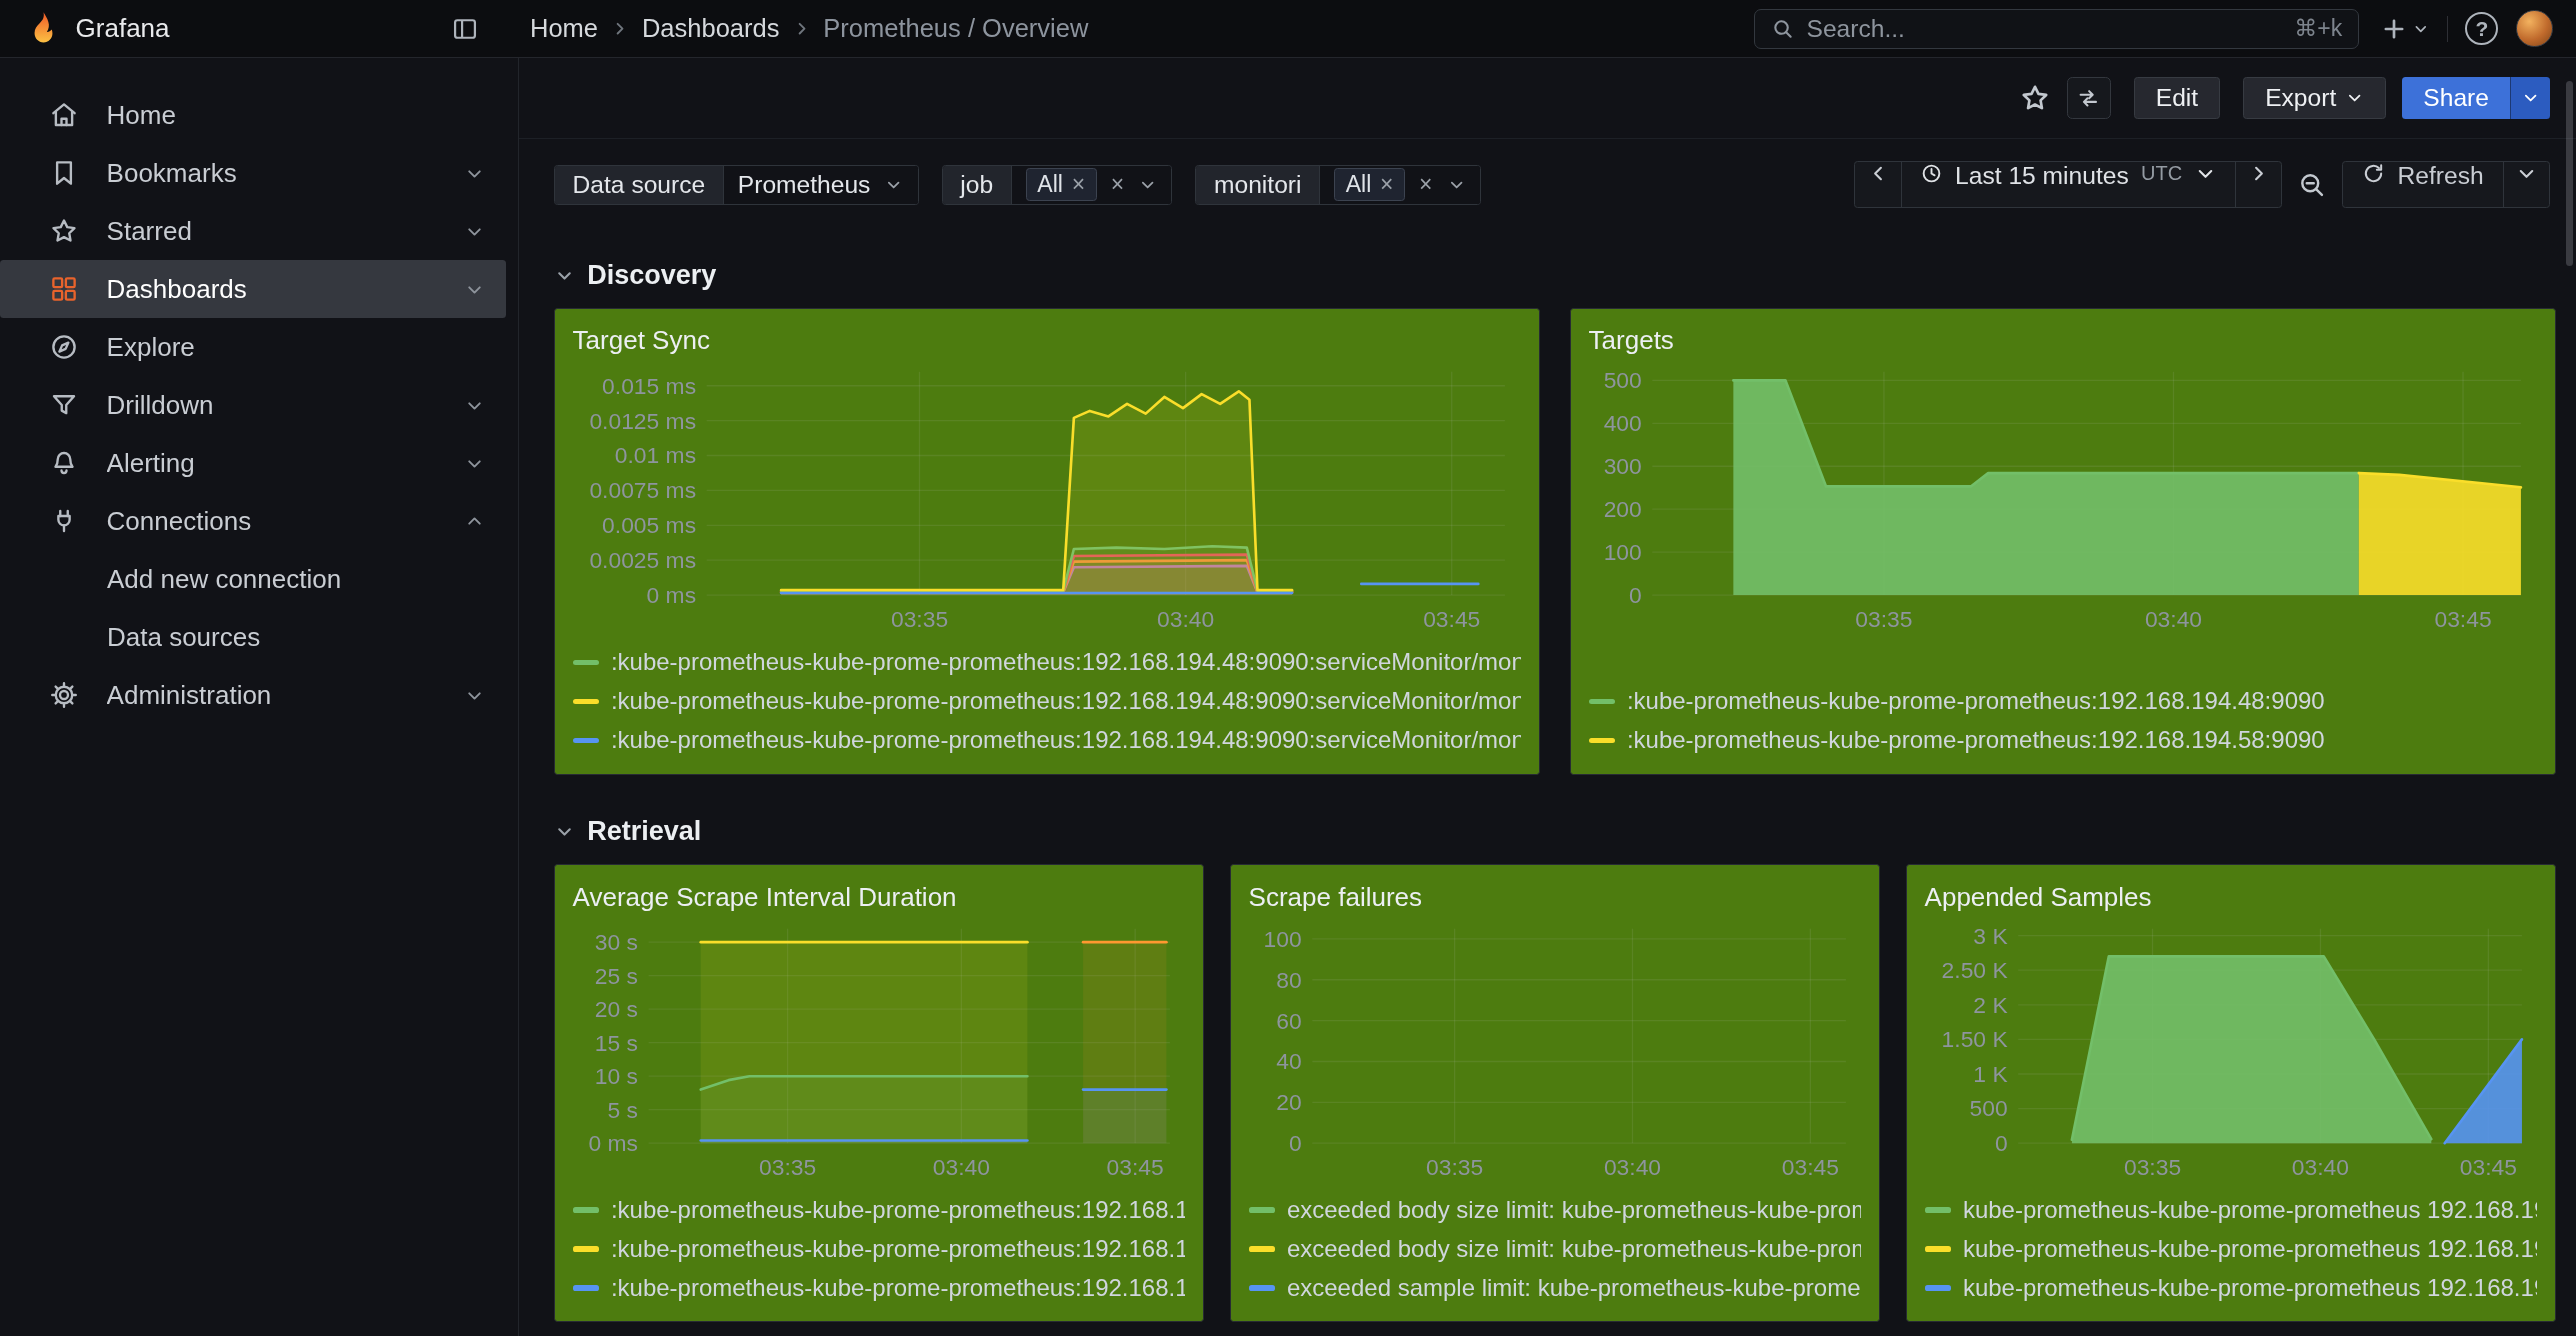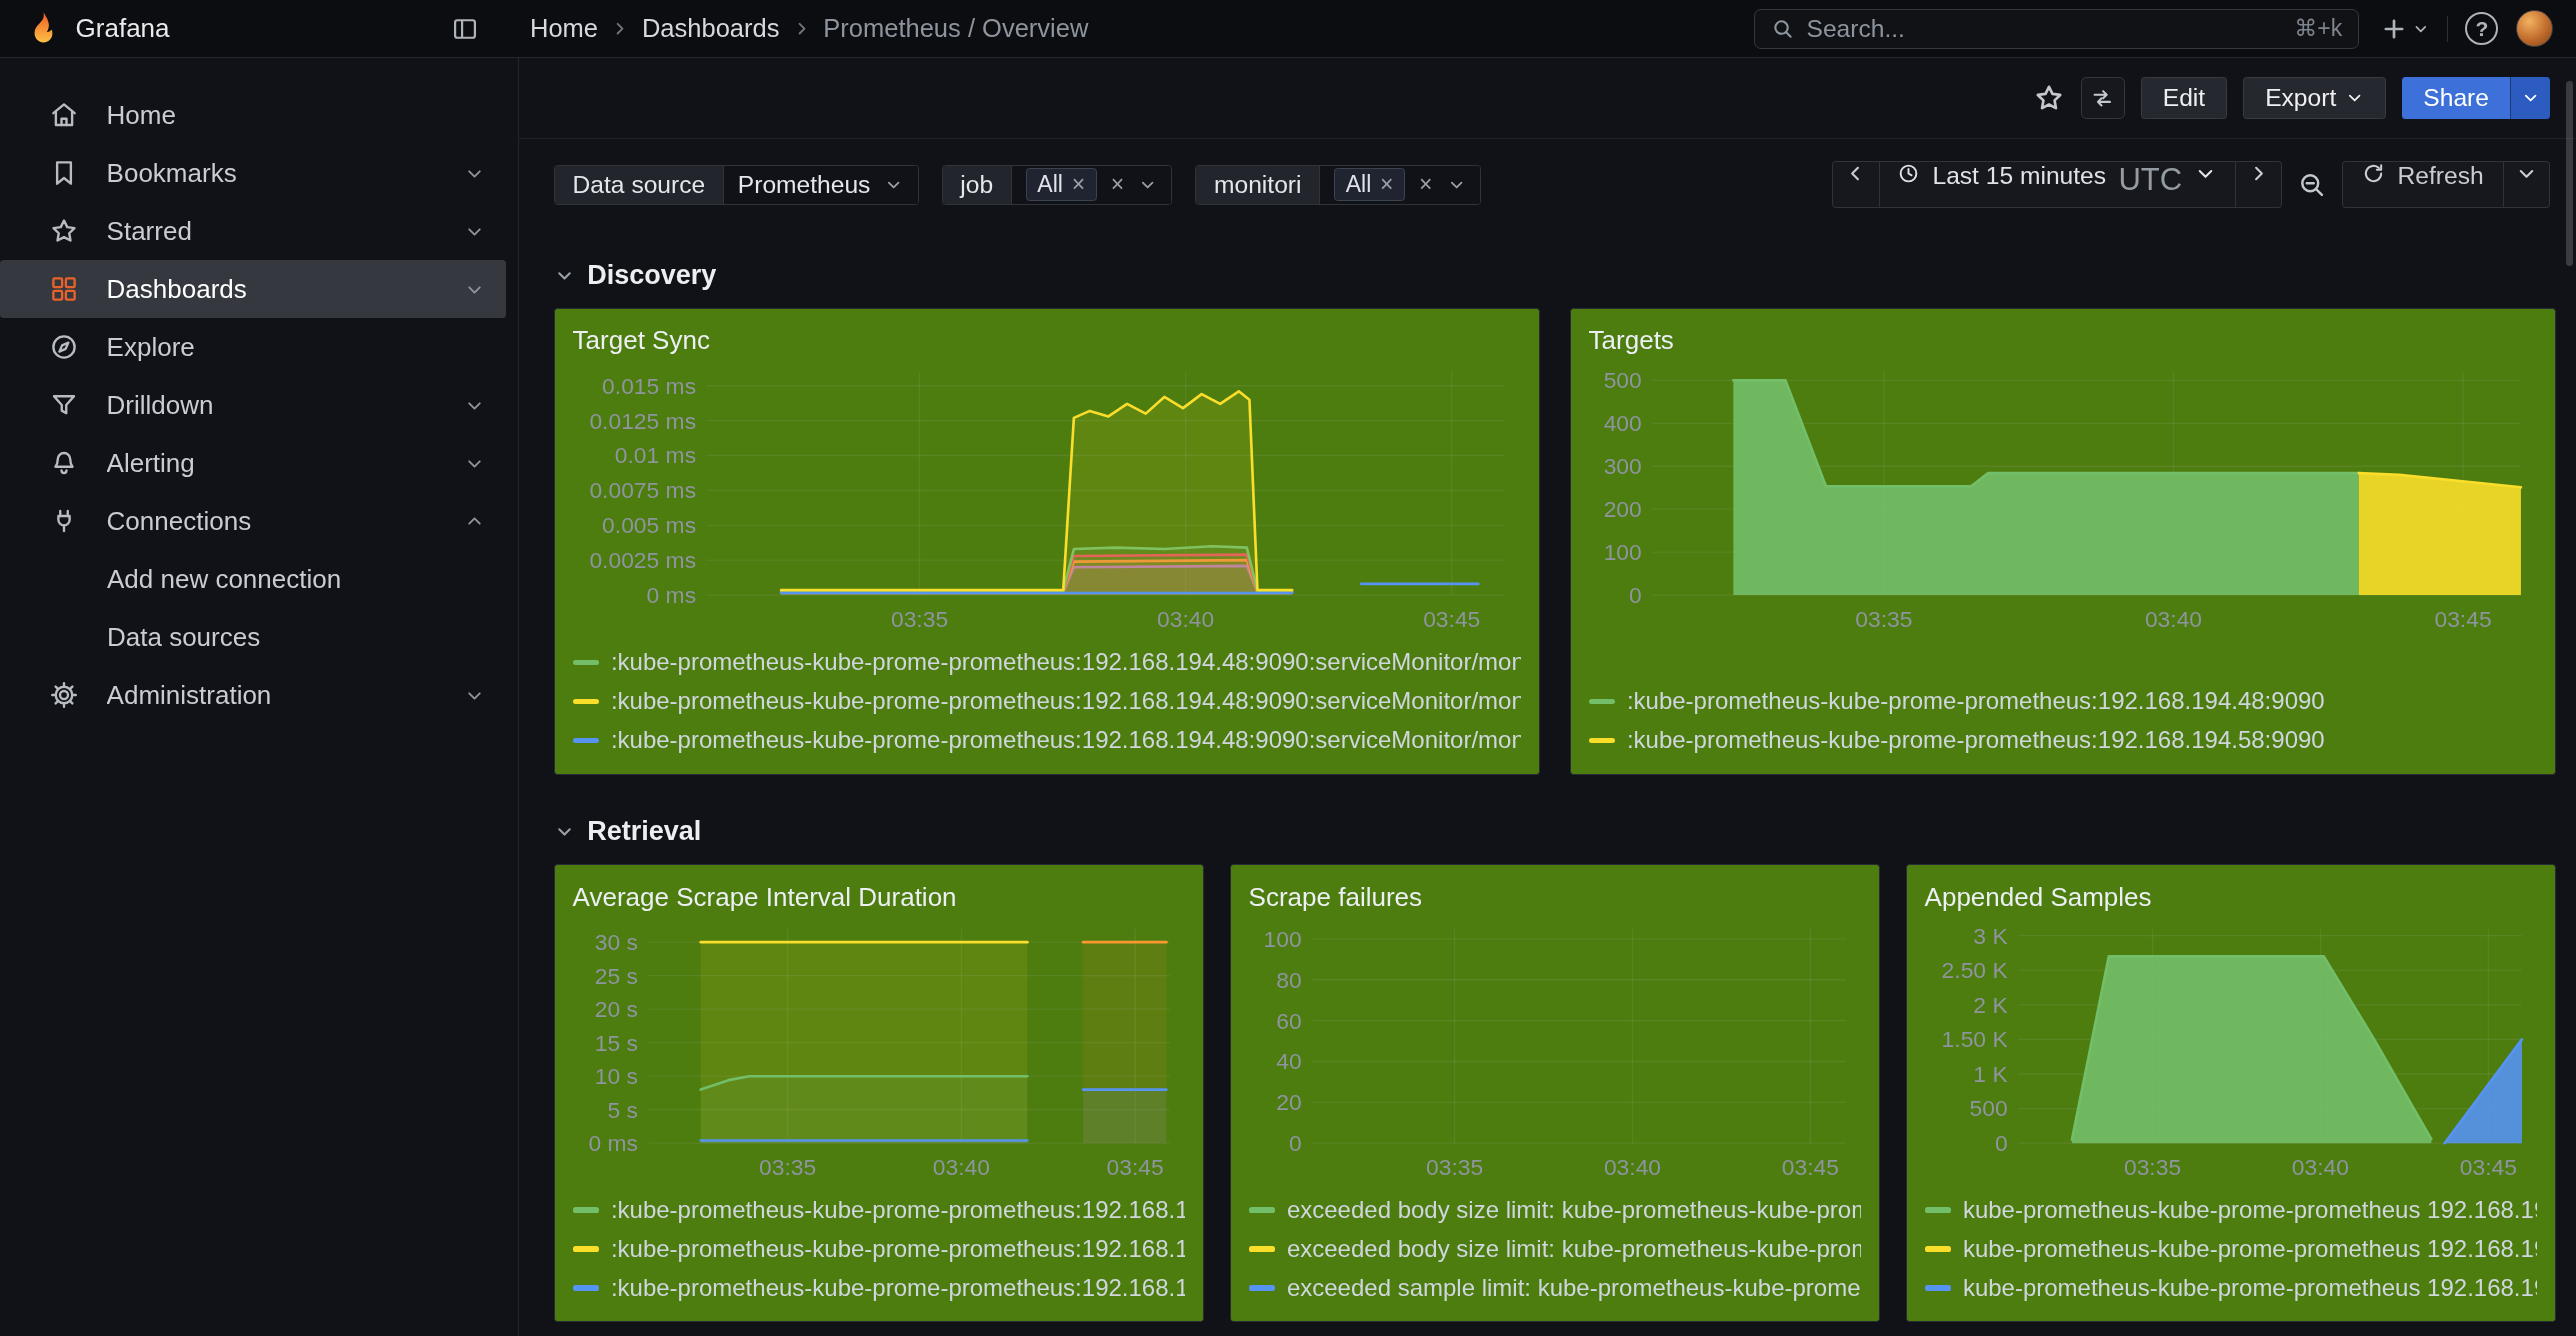--- a/index.html
+++ b/index.html
@@ -65,42 +65,42 @@
   .nav-item.indent { padding-left: 107px; }
 
   .content { flex: 1; min-width: 0; display: flex; flex-direction: column; }
 
   
   .dash-toolbar { height: 81px; display: flex; align-items: center; justify-content: flex-end; gap: 16px; padding: 0 26px; border-bottom: 0.9px solid #1d2026; }
   .star-btn { background: none; border: none; color: #c3c8cf; cursor: pointer; display: flex; }
   .star-btn svg { width: 32px; height: 32px; }
   .boxed-icon-btn { width: 44px; height: 42px; border: 0.9px solid #33373e; border-radius: 5.3px; background: #16181d; color: #c3c8cf; display: flex; align-items: center; justify-content: center; cursor: pointer; }
   .boxed-icon-btn svg { width: 24.6px; height: 24.6px; }
-  .btn { height: 42px; border-radius: 3.5px; font-size: 24.6px; display: flex; align-items: center; gap: 8.8px; padding: 0 21px; cursor: pointer; border: 0.9px solid #373b42; background: #26282f; color: #eef0f3; }
+  .btn { height: 42px; border-radius: 3.5px; font-size: 24.6px; display: flex; align-items: center; gap: 8.8px; padding: 0 21px; cursor: pointer; border: 0.9px solid #373b42; background: #26282f; color: #eef0f3; margin-left: 7px; }
   .caret svg { width: 19.3px; height: 19.3px; color: currentColor; }
   .share-split { display: flex; height: 42px; border-radius: 3.5px; overflow: hidden; }
   .share-main { background: #3d71d9; color: #fff; border: none; padding: 0 21px; font-size: 24.6px; cursor: pointer; }
   .share-caret { background: #2c5cc0; border: none; border-left: 0.9px solid rgba(10,15,25,0.45); width: 40px; color: #fff; display: flex; align-items: center; justify-content: center; cursor: pointer; }
 
   
   .filter-bar { height: 91px; display: flex; align-items: center; gap: 23px; padding: 0 26px 0 35px; }
   .var-group { display: flex; height: 40px; border: 0.9px solid #2f343b; border-radius: 3.5px; overflow: hidden; font-size: 24.6px; }
   .var-label { display: flex; align-items: center; padding: 0 17.6px; background: #22252c; color: #e4e7eb; }
   .var-value { display: flex; align-items: center; gap: 14px; padding: 0 14px; background: #111217; border-left: 0.9px solid #2f343b; color: #e4e7eb; cursor: pointer; }
   .var-value .caret { color: #9aa0a8; display: flex; }
   .tag-pill { display: flex; align-items: center; gap: 8.8px; border: 0.9px solid #3c4350; background: #1f2430; border-radius: 3.5px; padding: 1.8px 10.6px; font-size: 23px; color: #dfe3e8; cursor: pointer; }
   .x-glyph { color: #9aa0a8; font-size: 23px; cursor: pointer; line-height: 1; }
   .time-controls { margin-left: auto; display: flex; align-items: center; gap: 16px; }
   .btn-group { display: flex; height: 47px; border: 0.9px solid #2f343b; border-radius: 3.5px; overflow: hidden; background: #16181d; }
   .bg-seg { display: flex; align-items: flex-start; justify-content: center; background: transparent; border: none; color: #c9cdd3; cursor: pointer; }
   .bg-seg + .bg-seg { border-left: 0.9px solid #2f343b; }
   .bg-seg svg { width: 23px; height: 23px; }
   .seg-narrow { width: 46px; }
   .time-seg { gap: 12.3px; padding: 0 17.6px; font-size: 24.6px; color: #dfe2e6; }
-  .time-tz { color: #949ba3; font-size: 31px; }
+  .time-tz { color: #949ba3; font-size: 20px; }
   .refresh-seg { gap: 12.3px; padding: 0 19.3px; font-size: 24.6px; }
   .plain-icon-btn { background: none; border: none; color: #c3c8cf; cursor: pointer; display: flex; }
   .plain-icon-btn svg { width: 28px; height: 28px; }
 
   
   .dash-body { flex: 1; padding: 23px 20px 0 35px; overflow: hidden; }
   .section-header { display: flex; align-items: center; gap: 12.3px; height: 44px; margin-bottom: 10.6px; cursor: pointer; }
   .section-header .sec-chev { color: #9aa1a9; display: flex; }
   .section-header .sec-chev svg { width: 21px; height: 21px; }
   .section-title { font-size: 27px; font-weight: 700; color: #eceff2; }

